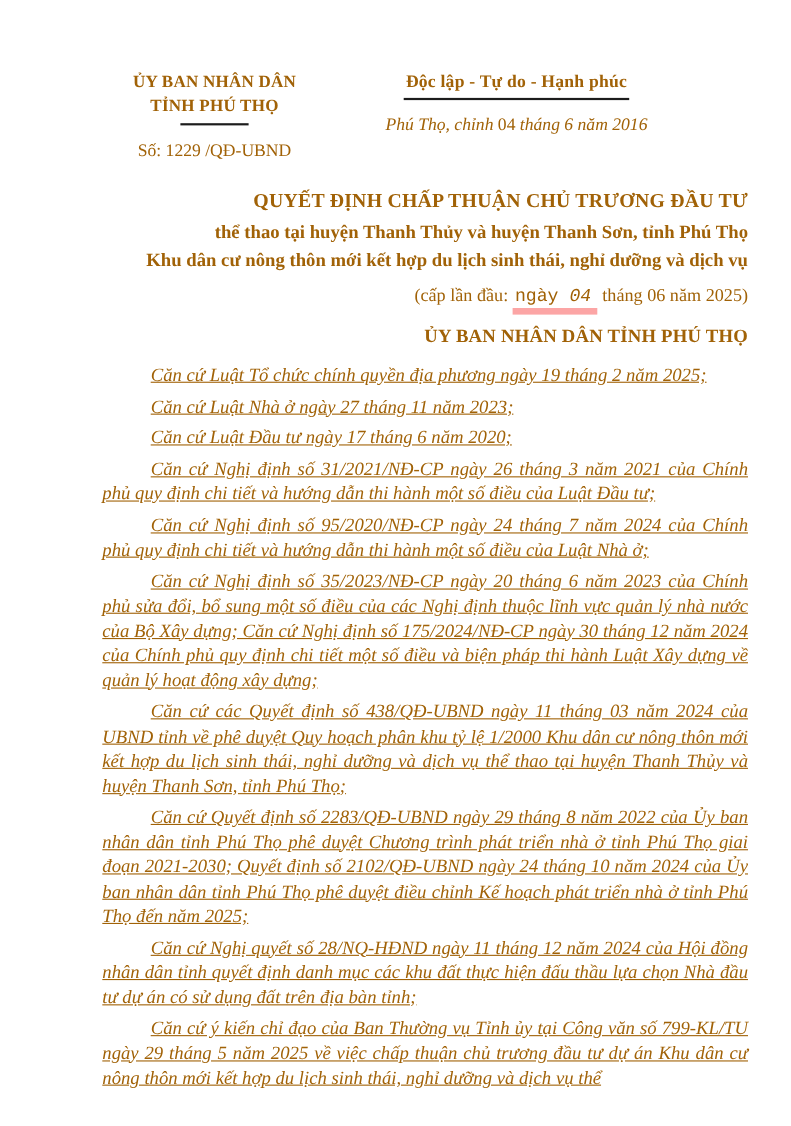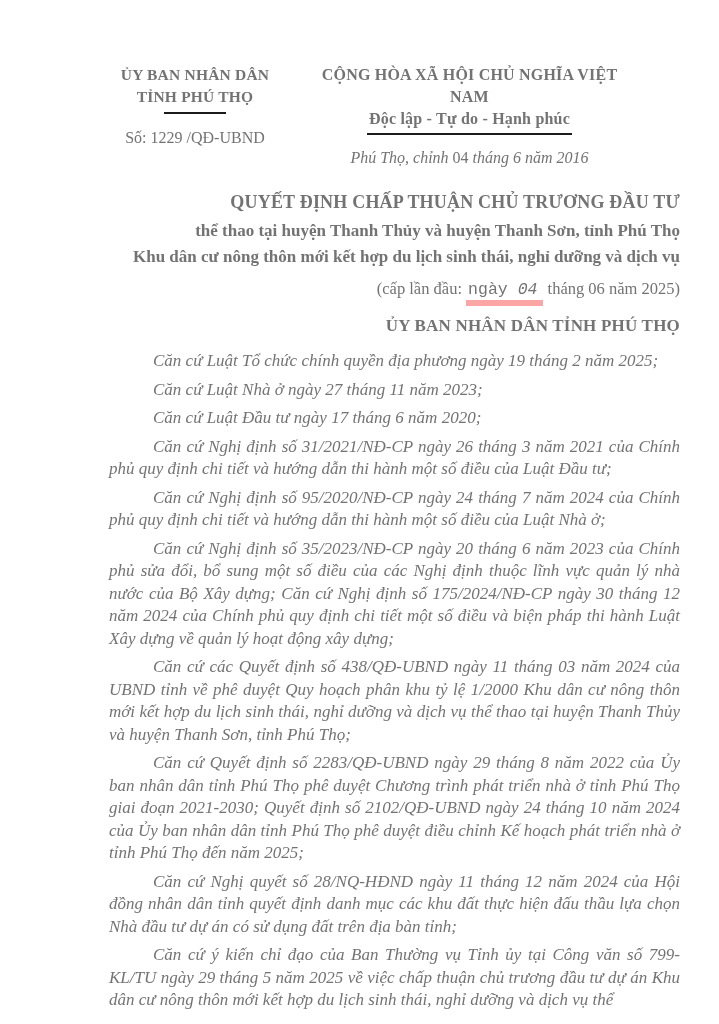--- a/index.html
+++ b/index.html
@@ -1,20 +1,20 @@
 <!DOCTYPE html>
 <html lang="vi"><head>
 <meta charset="utf-8">
 <style>
   html,body { margin:0; padding:0; background:#ffffff; }
   .page {
     position:relative;
     width:719px; height:1024px;
     background:#ffffff;
-    color:#737373;
+    color:#a16207;
     font-family:"Liberation Serif", serif;
     overflow:hidden;
   }
   
   .header { display:flex; padding-top:64px; }
   .h-left { margin-left:86px; width:218px; text-align:center; flex:0 0 auto; }
   .h-right { flex:1 1 auto; padding-right:84px; text-align:center; }
   .h-bold { font-weight:bold; font-size:15.5px; line-height:22px; letter-spacing:.2px; }
   .h-right .h-bold { font-size:16px; }
   .rule-short { width:62px; border-bottom:2px solid #1c1c1c; margin:4px auto 0; height:0; }
@@ -29,36 +29,35 @@
   .issue-note { margin-top:9px; font-size:16.5px; }
   .issue-note .u-part { border-bottom:6px solid #fca5a5; padding:0 6px 1px 2px;font-family:Liberation Mono, monospace; }
   .issue-note .day { font-style:italic; }
   .authority { margin-top:17px; font-weight:bold; font-size:17px; letter-spacing:.2px; }
   
   .recitals {
     margin:14px 0 0 93px; width:587px;
     text-align:justify; font-style:italic;
     font-size:17px; line-height:22.5px;
   }
-  .recitals p { margin:0 0 6px 16px; text-indent:44px; }
+  .recitals p { margin:0 0 6px 0; text-indent:44px;text-decoration:underline; }
 </style>
 </head>
 <body>
 
 <div class="page">
 
   <div class="header">
     <div class="h-left">
       <div class="h-bold">ỦY BAN NHÂN DÂN</div>
       <div class="h-bold">TỈNH PHÚ THỌ</div>
       <div class="rule-short"></div>
       <div class="doc-number">Số: 1229 /QĐ-UBND</div>
     </div>
     <div class="h-right">
-      <div class="h-bold">CỘNG HÒA XÃ HỘI CHỦ NGHĨA VIỆT NAM</div>
       <div class="h-bold">Độc lập - Tự do - Hạnh phúc</div>
       <div class="rule-long"></div>
       <div class="date-line"><span>Phú Thọ, chỉnh</span> <span class="day">04</span> <span>tháng 6 năm 2016</span></div>
     </div>
   </div>
 
   <div class="title-block">
     <div class="t-main">QUYẾT ĐỊNH CHẤP THUẬN CHỦ TRƯƠNG ĐẦU TƯ</div>
     <div class="t-sub">
       <div>thể thao tại huyện Thanh Thủy và huyện Thanh Sơn, tỉnh Phú Thọ</div>

